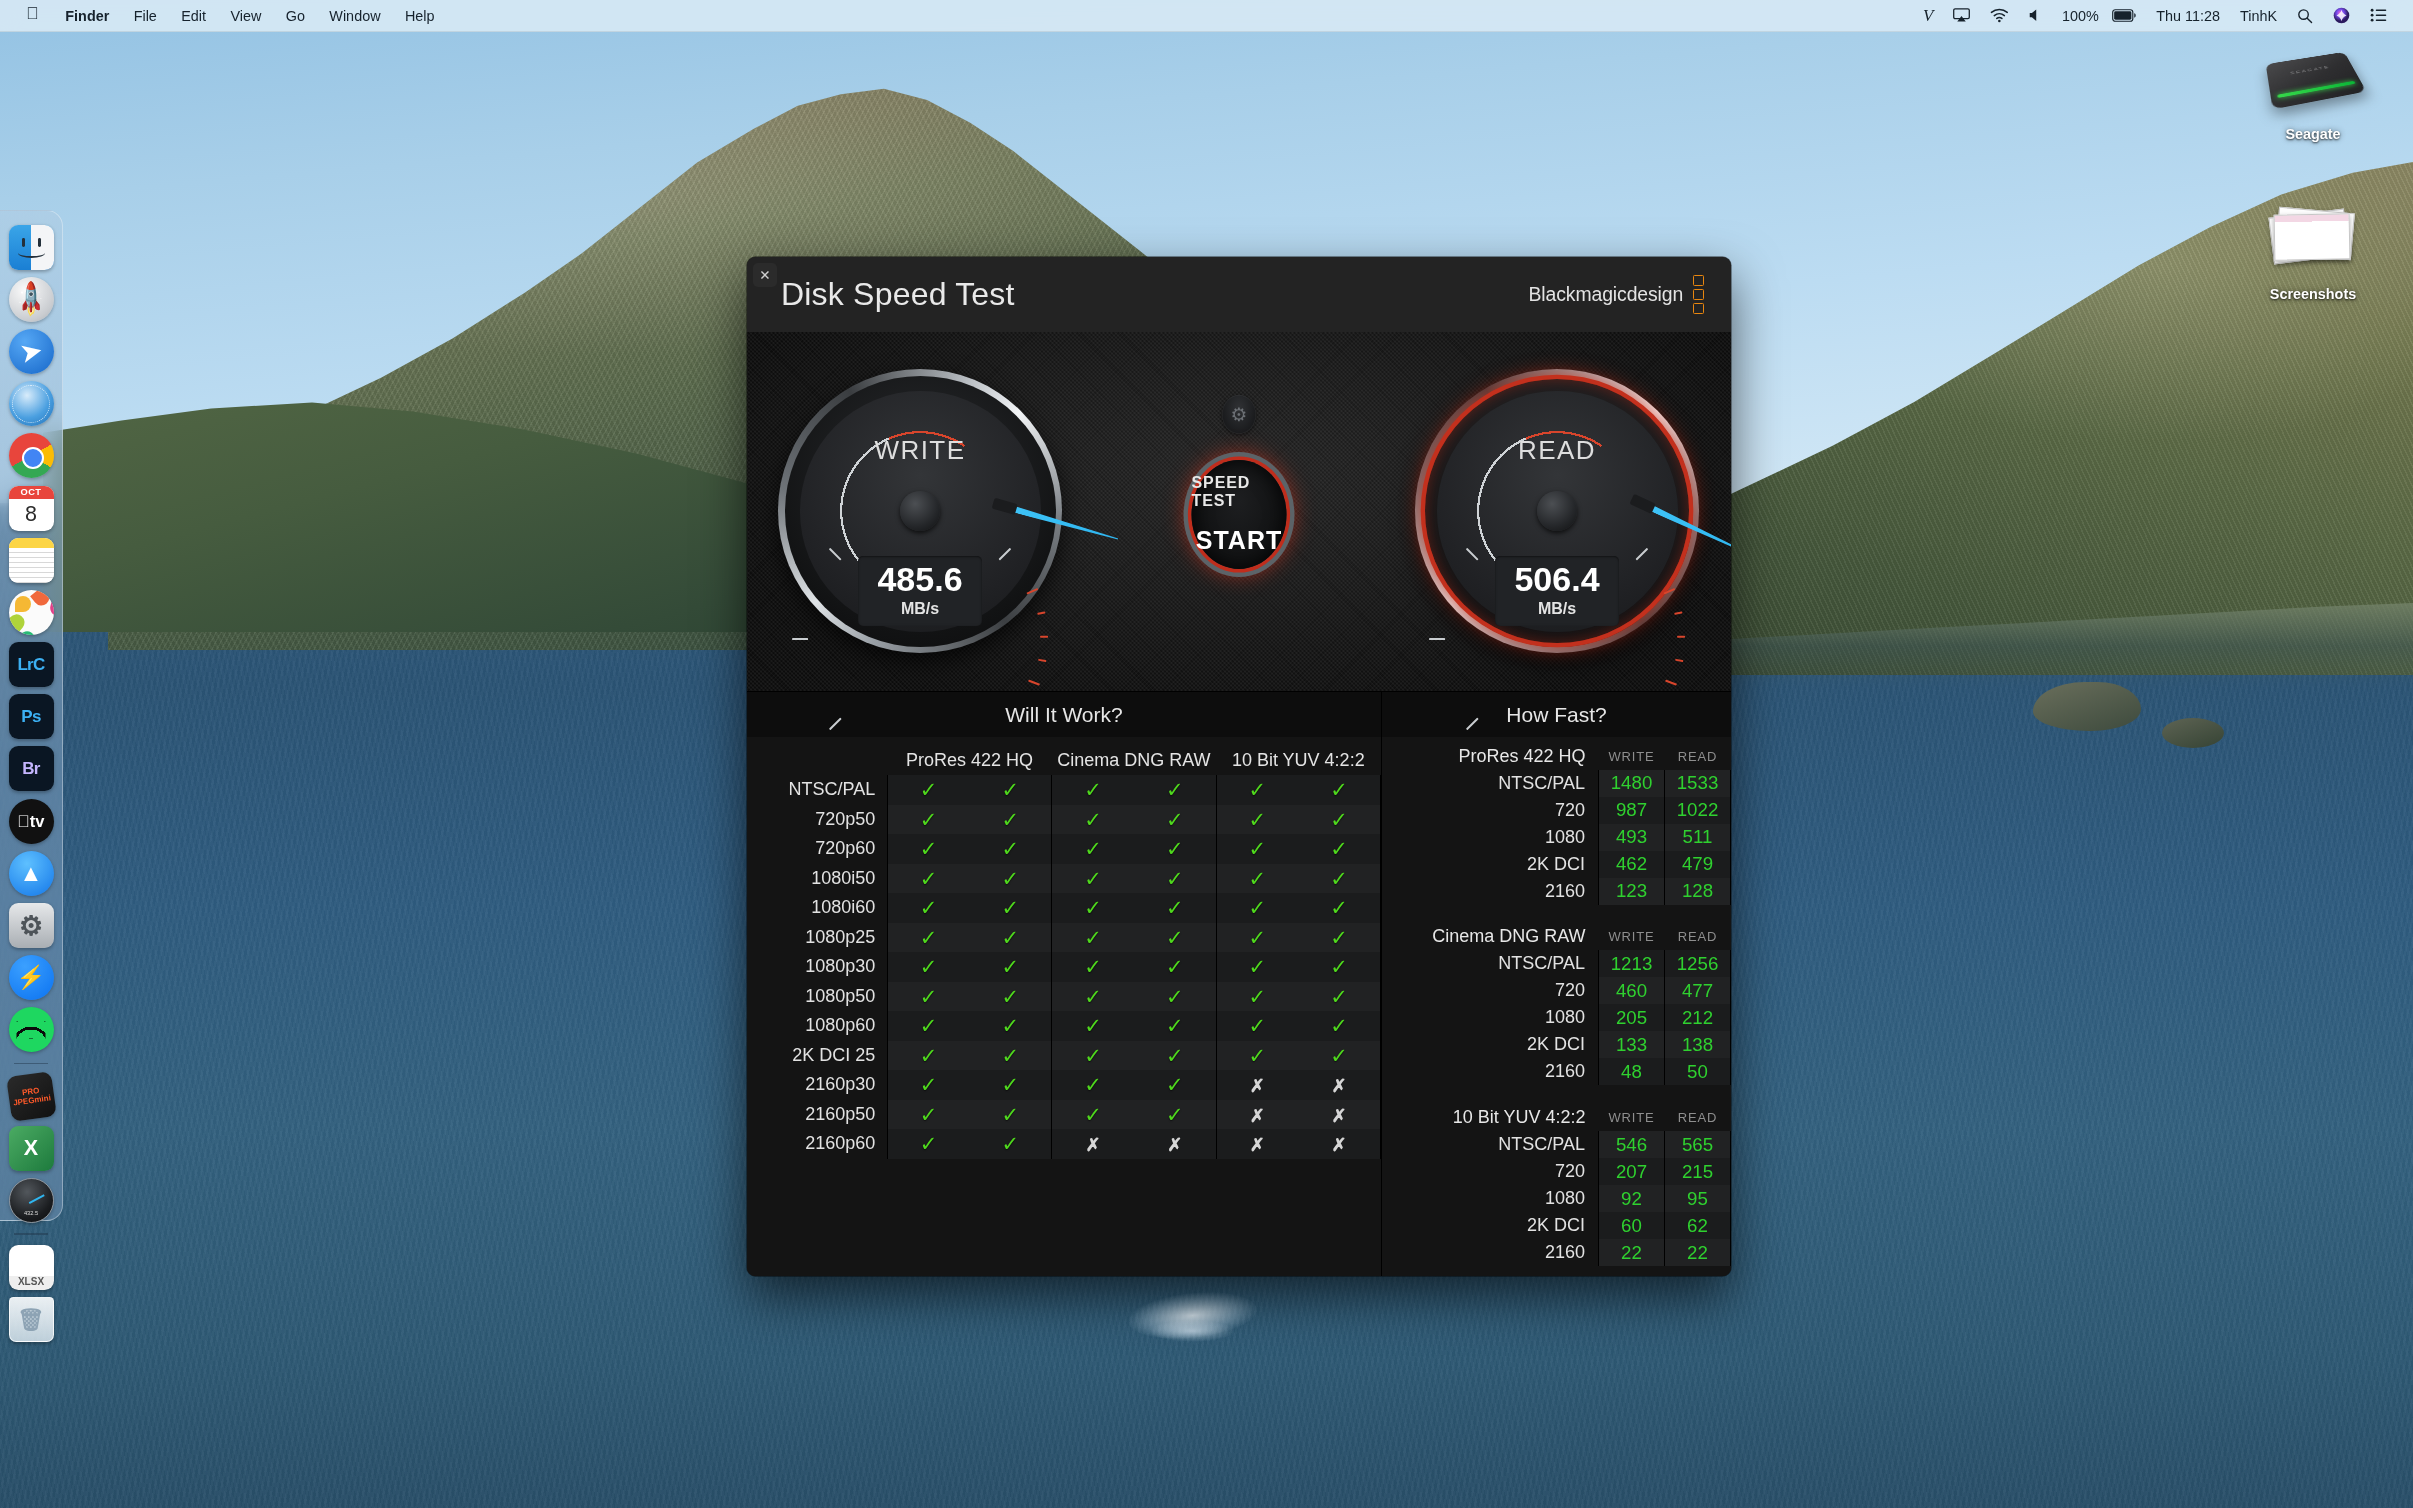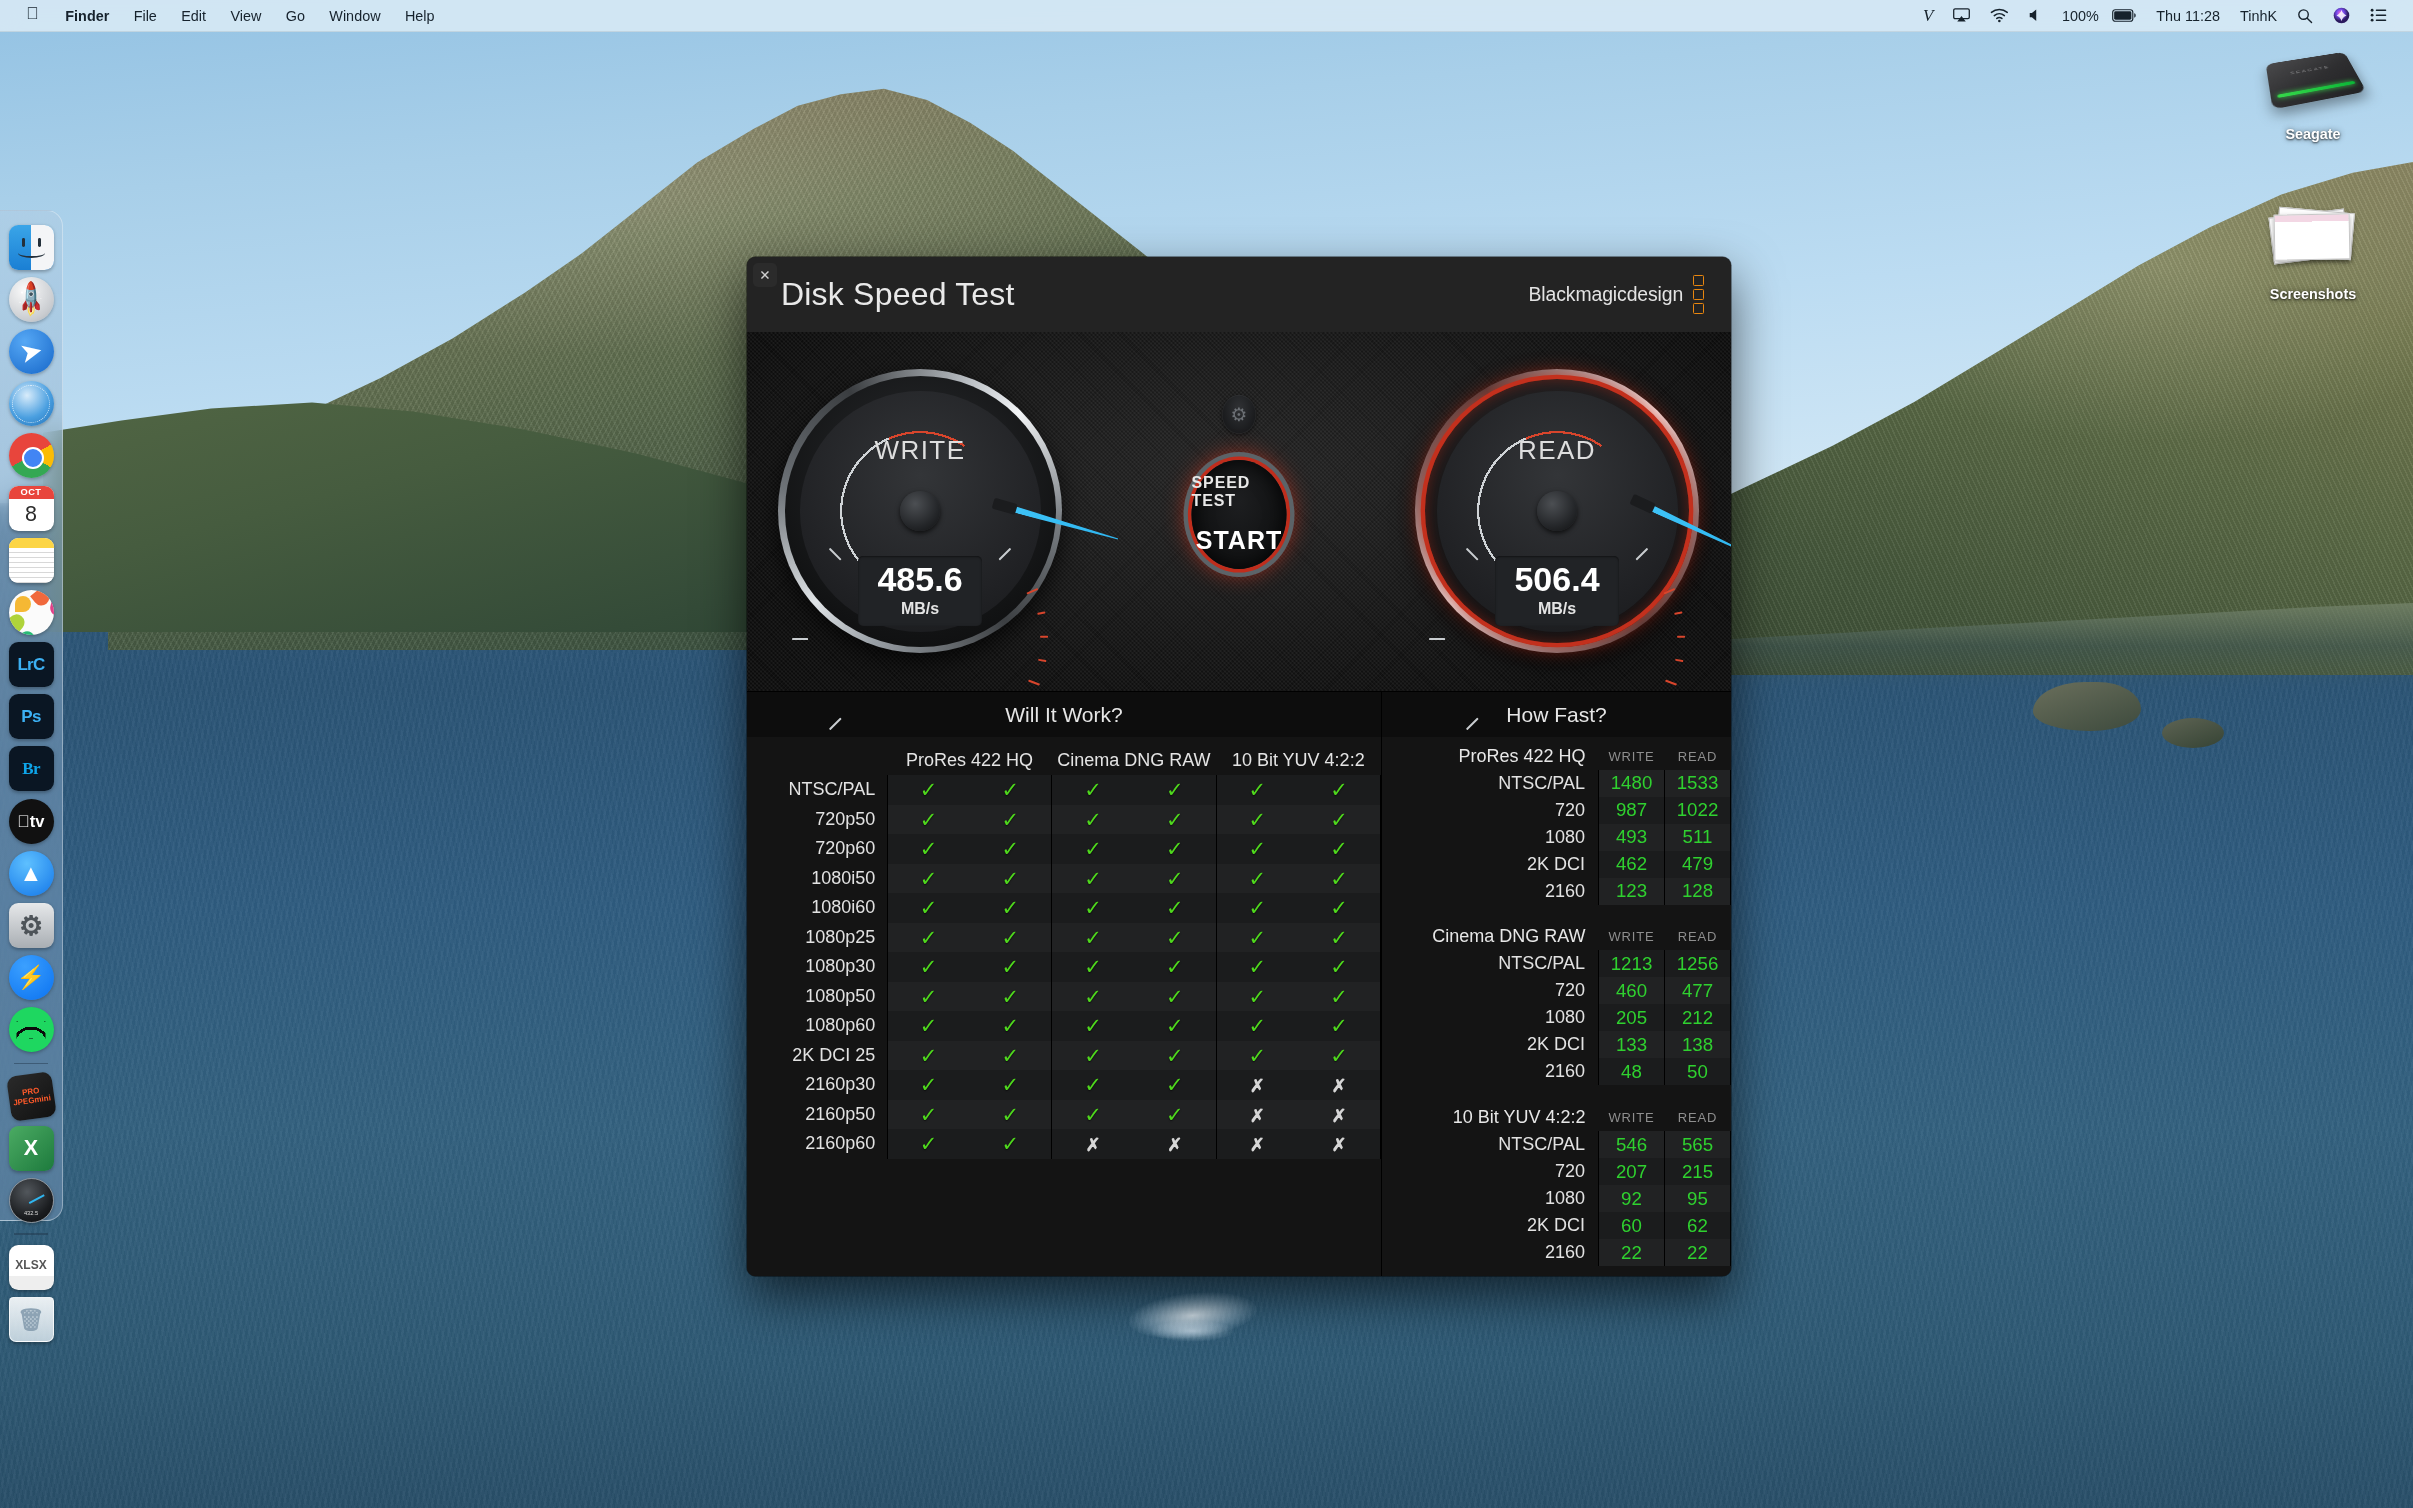--- a/index.html
+++ b/index.html
@@ -134,38 +134,38 @@
   .ic-chrome:after{content:"";position:absolute;left:50%;top:50%;width:18.7px;height:18.7px;margin:-9.3px;border-radius:50%;background:#4285f4;border:2.9px solid #fff;box-sizing:content-box;}
   .ic-cal{background:#fff;flex-direction:column;}
   .ic-cal .m{width:100%;height:30%;background:#e8453c;color:#fff;font-size:9.3px;display:flex;align-items:center;justify-content:center;letter-spacing:0.4px;}
   .ic-cal .d{flex:1;display:flex;align-items:center;justify-content:center;color:#2b2b2b;font-size:21.5px;font-weight:normal;}
   .ic-notes{background:#fff;flex-direction:column;}
   .ic-notes .top{width:100%;height:22%;background:#fcd545;}
   .ic-notes .lines{flex:1;width:100%;background:repeating-linear-gradient(180deg,#fff 0 4.3px,#d8d8d8 4.3px 5px);}
   .ic-photos{background:#fbfbfb;}
   .ic-photos .p{position:absolute;left:50%;top:50%;width:16px;height:16px;margin:-8px;border-radius:50% 50% 50% 0;transform-origin:100% 100%;opacity:.92;}
   .ic-adobe{background:#0a1623;color:#3cb0f3;font-size:17px;letter-spacing:-0.7px;border-radius:9.3px;}
-  .ic-adobe.br{color:#0ea5e9;font-family:Liberation Serif, serif;}
+  .ic-adobe.br{color:#c4b5fd;}
   .ic-atv{background:#111;border-radius:50%;font-size:16.5px;}
   .ic-appstore{background:radial-gradient(circle at 40% 28%,#5ec0ff,#1376e8);}
   .ic-appstore .a{color:#fff;font-size:23px;font-weight:normal;}
   .ic-sysprefs{background:linear-gradient(180deg,#e6e8ea,#a9aeb3);}
   .ic-sysprefs .g{color:#4e5459;font-size:27px;}
   .ic-msgr{background:radial-gradient(circle at 35% 25%,#3ba0ff,#0b72f0);border-radius:50%;}
   .ic-msgr .b{color:#fff;font-size:23px;transform:skewX(-4deg);}
   .ic-spotify{background:#1ed760;border-radius:50%;}
   .ic-spotify .w{position:absolute;left:50%;top:50%;transform:translate(-50%,-50%);width:29px;height:17px;
     background:repeating-radial-gradient(circle at 50% 140%, transparent 0 4.3px, #0b0b0b 4.3px 7.2px, transparent 7.2px 11.5px);}
   .ic-jpeg{background:linear-gradient(145deg,#2a2a2a,#111);color:#ff5a2a;font-size:10.8px;transform:rotate(-8deg);}
   .ic-excel{background:linear-gradient(135deg,#4bab63,#1d7a3d);}
   .ic-excel .x{color:#fff;font-size:21.5px;}
   .ic-dst{background:radial-gradient(circle at 40% 30%,#52575c,#1a1c1f 65%,#0a0b0c);border-radius:50%;border:1.4px solid #8d9399;}
   .ic-dst .nd{position:absolute;left:50%;top:52%;width:17px;height:2.2px;margin:-1.1px 0 0 -2.2px;background:#2fb6f0;transform-origin:2.2px 50%;transform:rotate(-28deg);}
   .ic-dst .val{position:absolute;left:50%;bottom:6.5px;transform:translateX(-50%);font-size:5.7px;color:#ddd;font-weight:normal;}
-  .ic-xlsx{background:#f2f2f2;color:#555;font-size:12px;align-items:flex-end;justify-content:center;padding-bottom:18px;
+  .ic-xlsx{background:#f2f2f2;color:#555;font-size:10px;align-items:flex-end;justify-content:center;padding-bottom:3px;
     background-image:linear-gradient(180deg,#fff 0 70%,#eee 70% 100%),repeating-linear-gradient(180deg,#fff 0 2.9px,#dcdcdc 2.9px 3.6px);}
   .ic-trash{background:linear-gradient(180deg,rgba(250,252,253,.92),rgba(215,228,236,.85));border-radius:4.3px 4.3px 7.2px 7.2px;border:1.4px solid rgba(255,255,255,.75);}
   .ic-trash .t{color:#8da3b4;font-size:21.5px;}
 
   
   .desk-icon{position:absolute;width:144px;text-align:center;z-index:10;}
   .desk-icon .art{height:86px;display:flex;align-items:center;justify-content:center;}
   .desk-icon .lbl{
     color:#fff;font-size:14.4px;font-weight:bold;margin-top:5.7px;
     text-shadow:0 0.7px 2.2px rgba(0,0,0,.75),0 0 6.5px rgba(0,0,0,.45);

